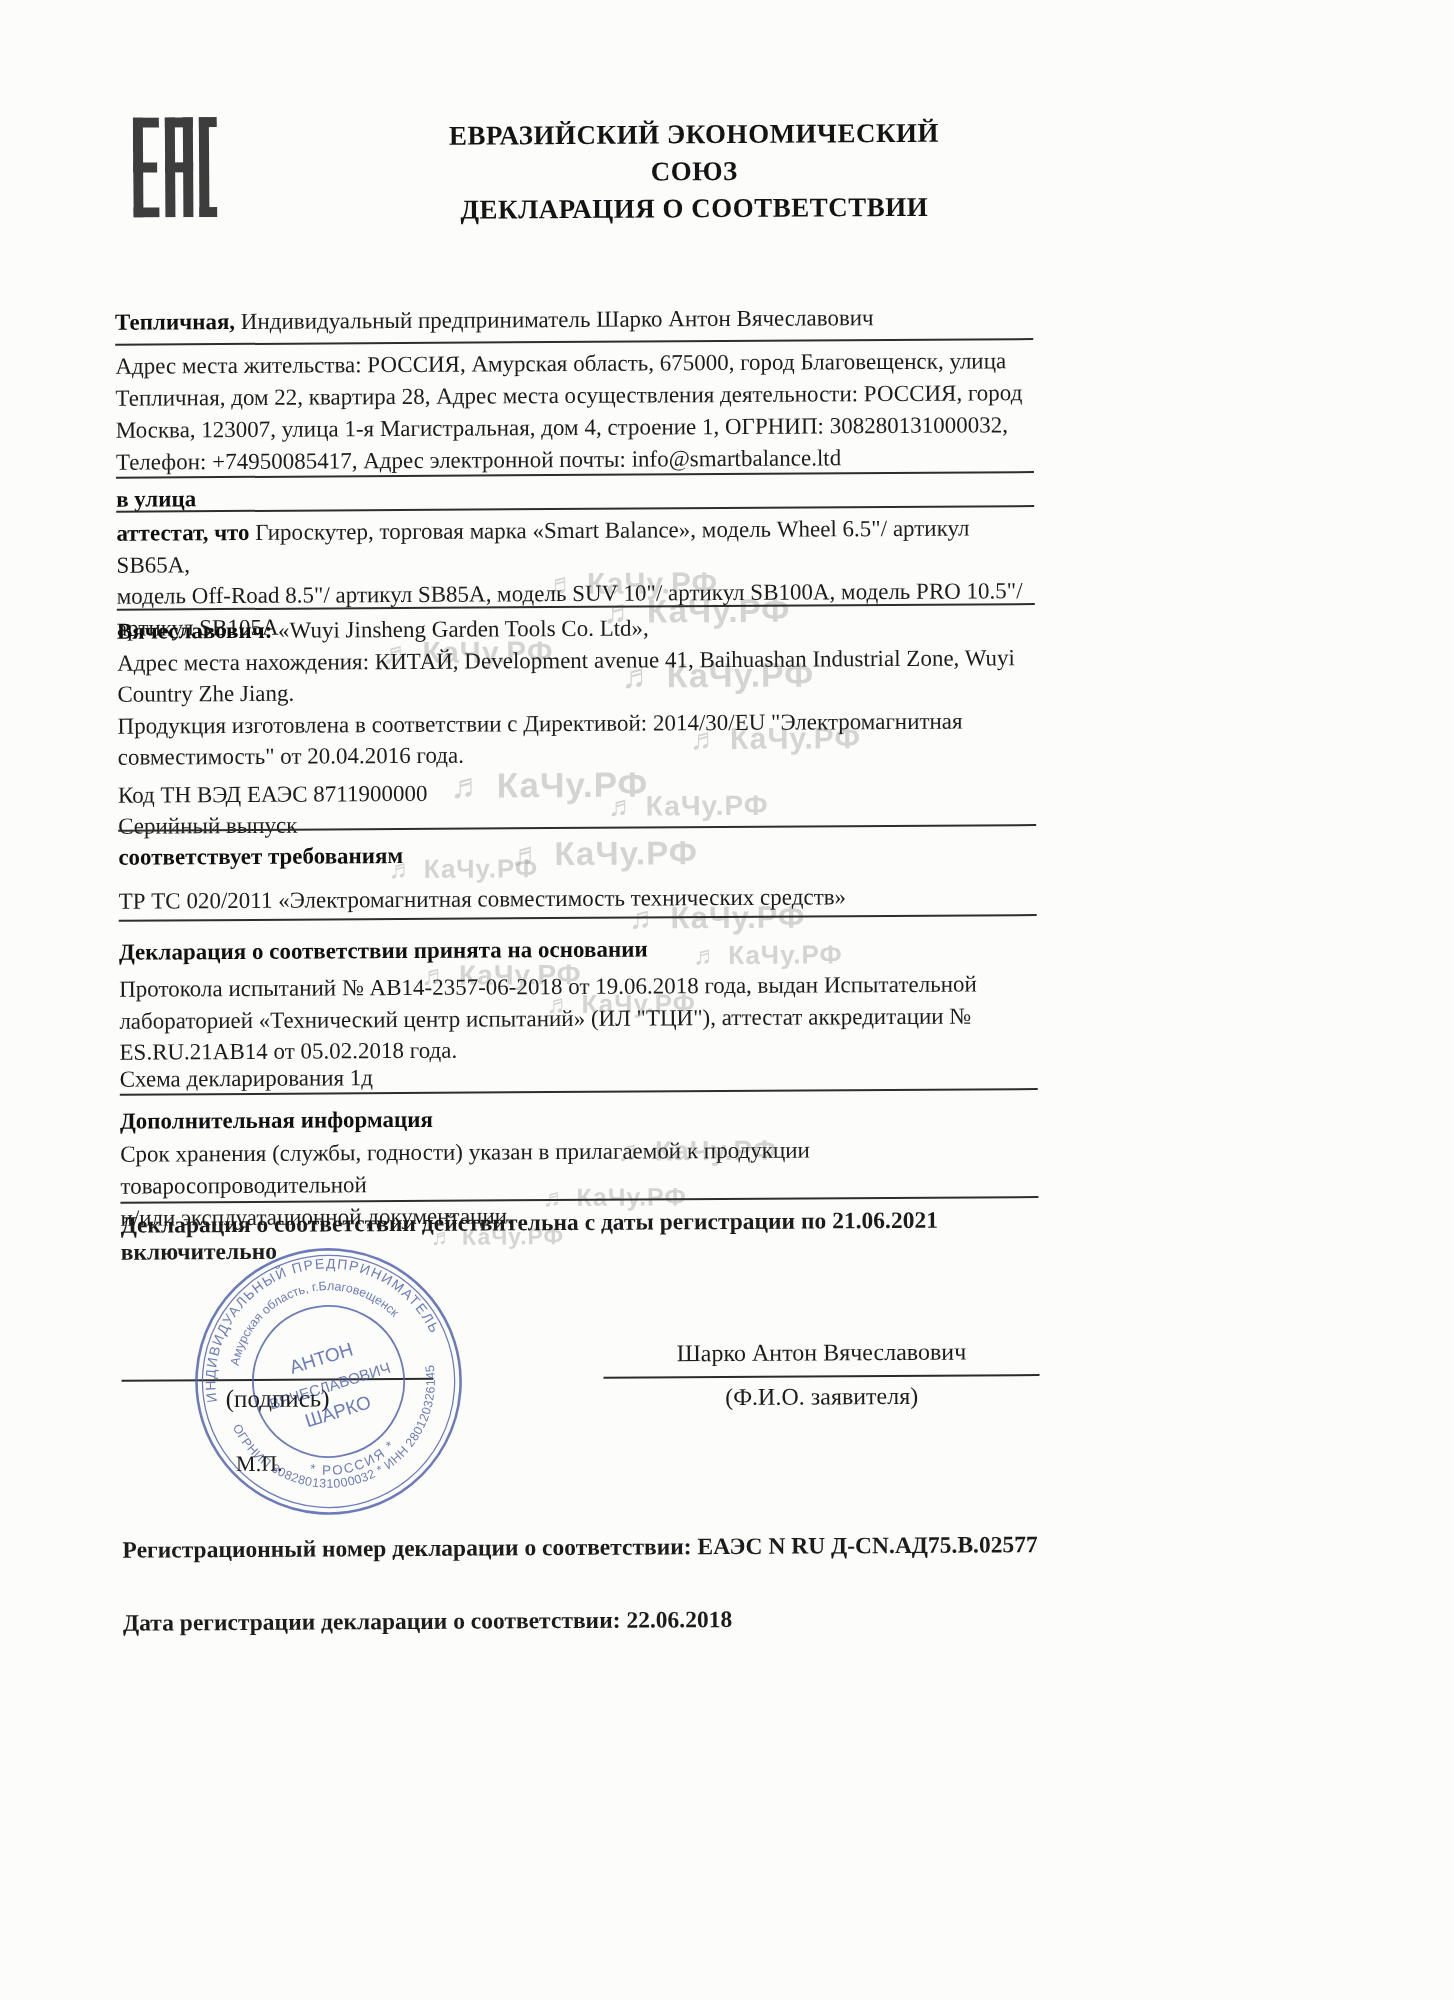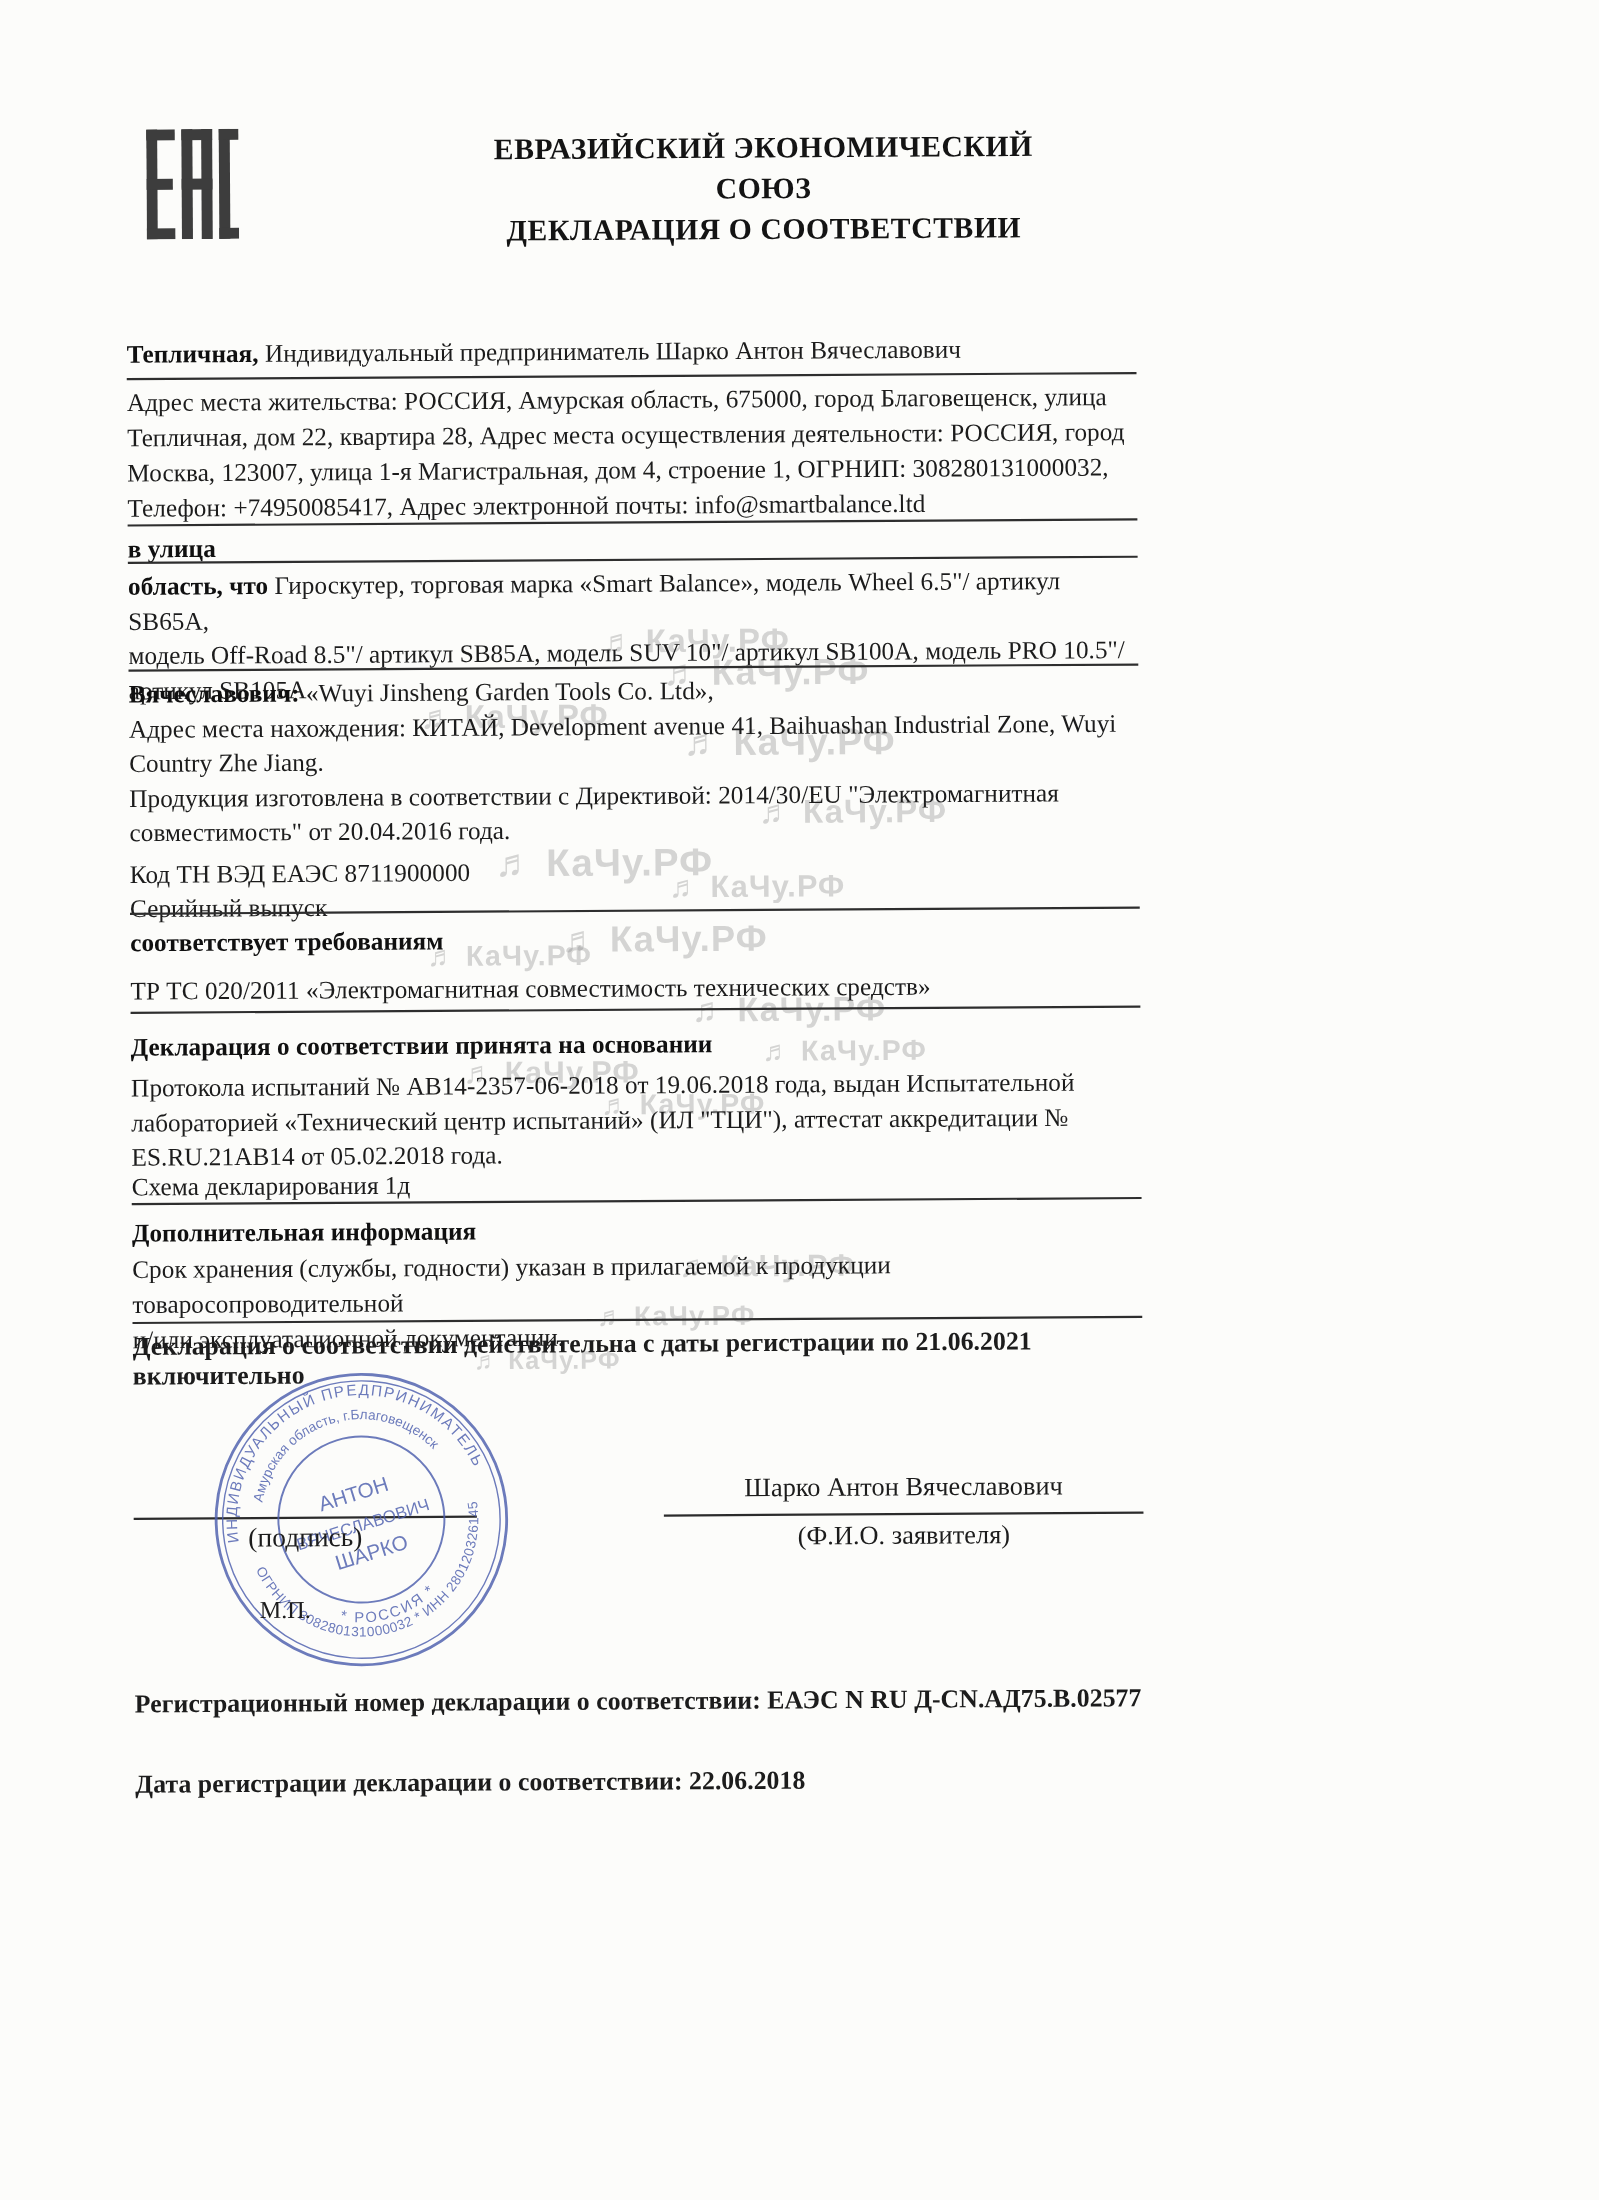--- a/index.html
+++ b/index.html
@@ -83,21 +83,21 @@
 
     <div class="col t pre" style="top:347px;line-height:32px">Адрес места жительства: РОССИЯ, Амурская область, 675000, город Благовещенск, улица
 Тепличная, дом 22, квартира 28, Адрес места осуществления деятельности: РОССИЯ, город
 Москва, 123007, улица 1-я Магистральная, дом 4, строение 1, ОГРНИП: 308280131000032,
 Телефон: +74950085417, Адрес электронной почты: info@smartbalance.ltd</div>
     <div class="rule" style="top:473px"></div>
 
     <div class="col t" style="top:480px"><b>в улица</b></div>
     <div class="rule" style="top:507px"></div>
 
-    <div class="col t" style="top:514px"><b>область, что</b><span class="pre"> Гироскутер, торговая марка «Smart Balance», модель Wheel 6.5"/ артикул SB65A,
+    <div class="col t" style="top:514px"><b>аттестат, что</b><span class="pre"> Гироскутер, торговая марка «Smart Balance», модель Wheel 6.5"/ артикул SB65A,
 модель Off-Road 8.5"/ артикул SB85A, модель SUV 10"/ артикул SB100A, модель PRO 10.5"/
 артикул SB105A</span></div>
     <div class="rule" style="top:605px"></div>
 
     <div class="col t" style="top:612px">
       <div><b>Вячеславович:</b><span> «Wuyi Jinsheng Garden Tools Co. Ltd»,</span></div>
       <div class="pre">Адрес места нахождения: КИТАЙ, Development avenue 41, Baihuashan Industrial Zone, Wuyi
 Country Zhe Jiang.</div>
       <div class="pre">Продукция изготовлена в соответствии с Директивой: 2014/30/EU "Электромагнитная
 совместимость" от 20.04.2016 года.</div>

